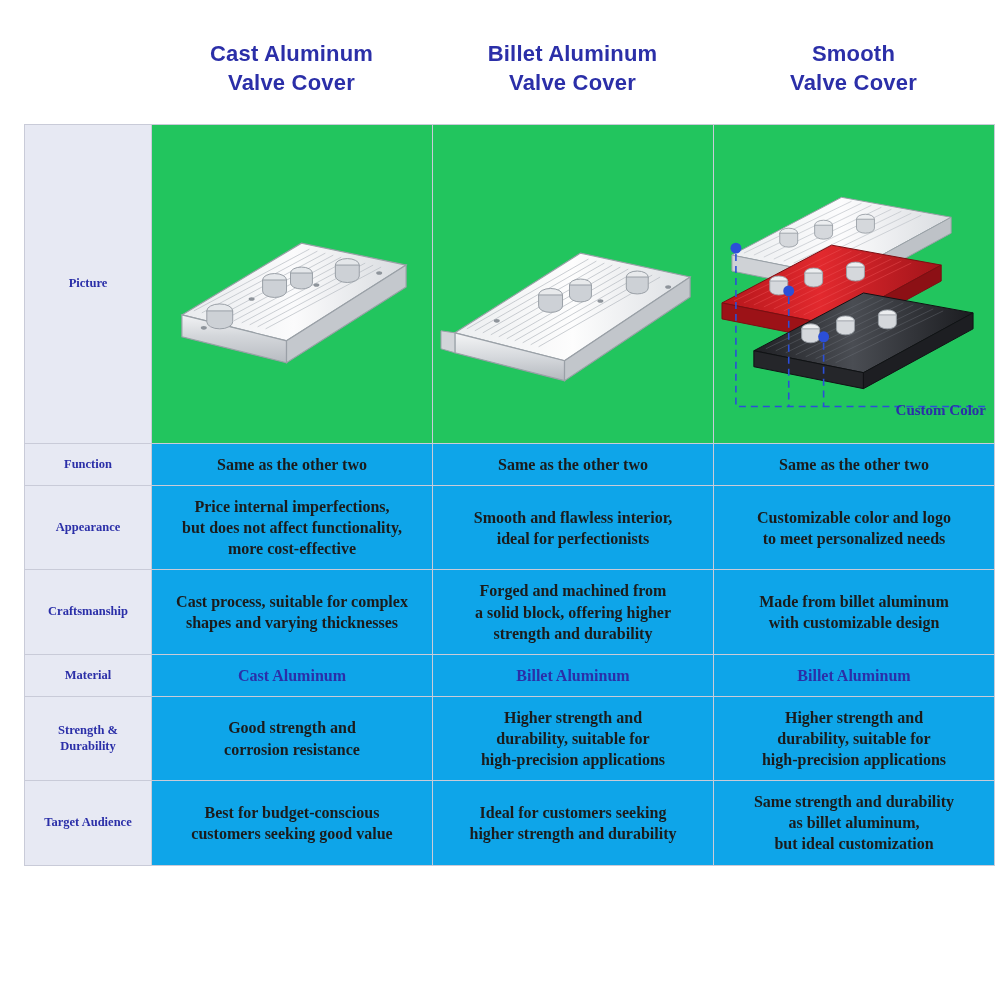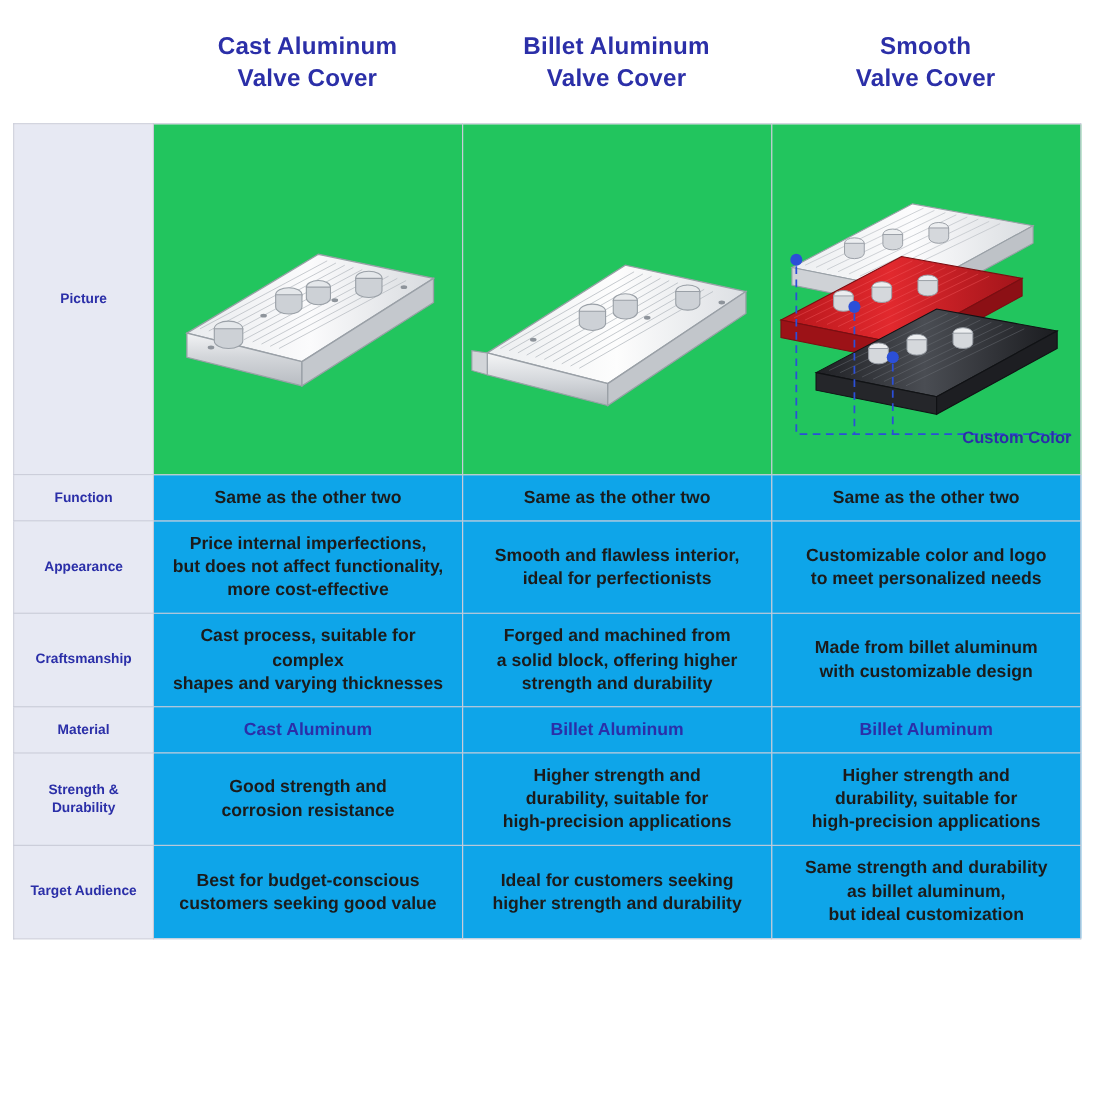--- a/index.html
+++ b/index.html
@@ -12,21 +12,21 @@
     background: #ffffff;
     font-family: "Liberation Sans", sans-serif;
     color: #1a1a1a;
     overflow: hidden;
   }
   .page {
     position: relative;
     width: 921px;
     height: 1000px;
     box-sizing: border-box;
-    padding: 0;
+    padding: 12px;
   }
 
   
   .header-row {
     display: flex;
     width: 970px;
     margin-left: 12px;
     height: 112px;
     align-items: center;
   }
@@ -49,20 +49,21 @@
   table.compare {
     width: 970px;
     margin-left: 12px;
     border-collapse: collapse;
     table-layout: fixed;
   }
   table.compare td {
     border: 1px solid #c9cbd8;
     vertical-align: middle;
     text-align: center;
+    font-family: Liberation Serif, serif;
   }
   td.rowlabel {
     width: 127px;
     background: #e7e9f3;
     color: #2b2fa8;
     font-size: 12.5px;
     font-weight: bold;
     line-height: 1.25;
     padding: 4px 2px;
   }

